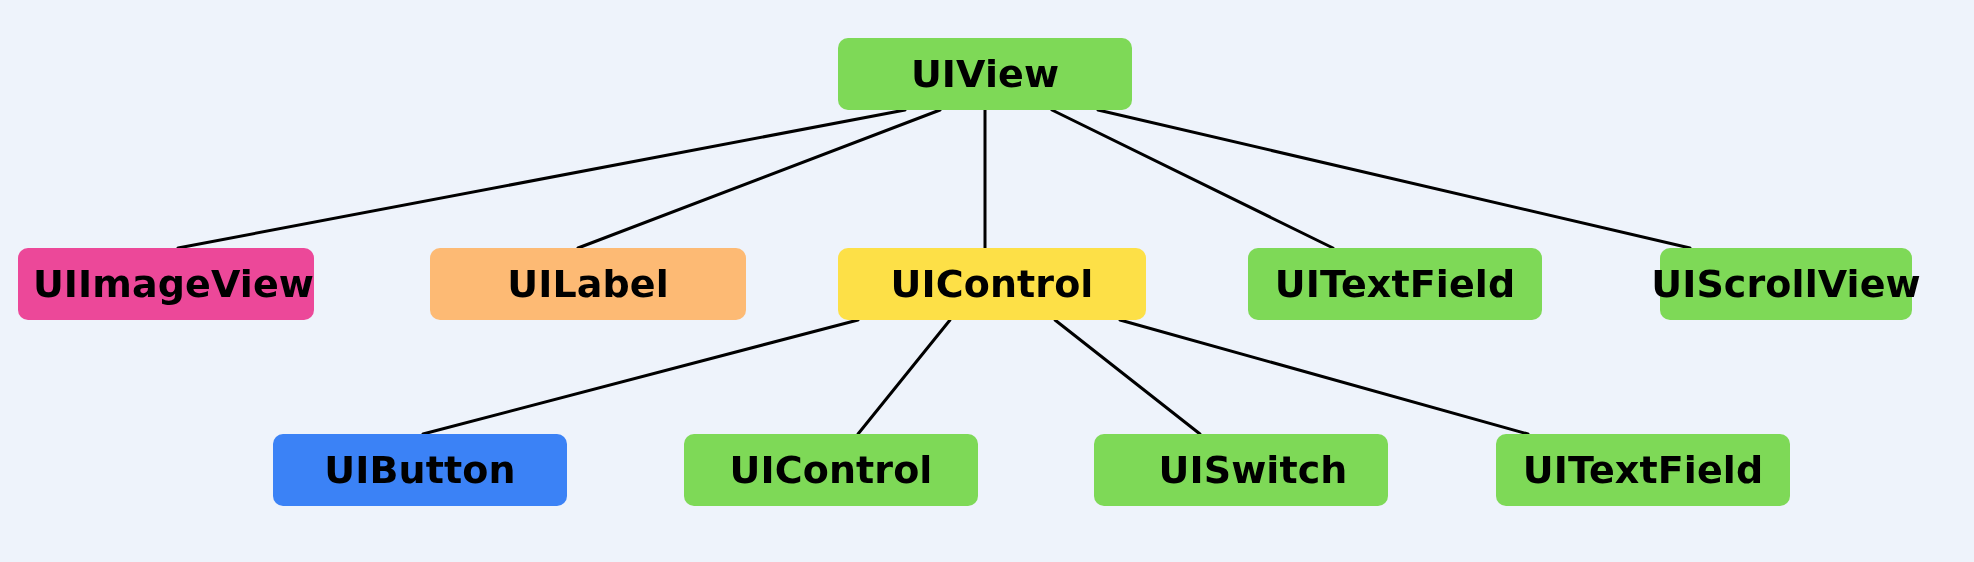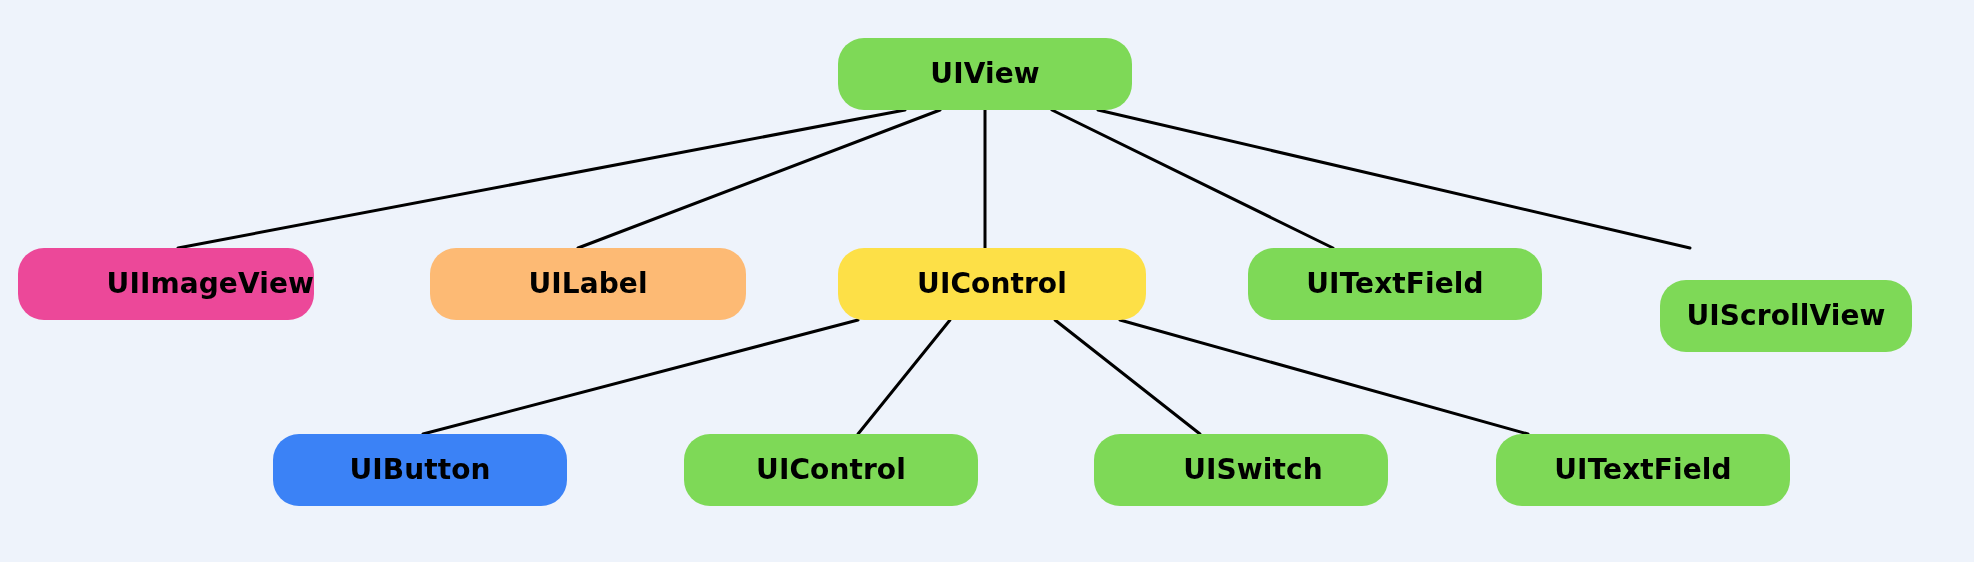--- a/index.html
+++ b/index.html
@@ -24,27 +24,27 @@
     left: 0;
     top: 0;
     width: 1974px;
     height: 562px;
     pointer-events: none;
   }
   .node {
     position: absolute;
     box-sizing: border-box;
     background: #7ed957;
-    border-radius: 26px;
+    border-radius: 10px;
     display: flex;
     align-items: center;
     justify-content: center;
     color: #000000;
     font-weight: bold;
-    font-size: 28px;
+    font-size: 38px;
     letter-spacing: 0.1px;
     line-height: 1;
     white-space: nowrap;
   }
   .node-label {
     display: block;
     text-align: center;
   }
 </style>
 </head>
@@ -71,21 +71,21 @@
       </div>
       <div class="node" style="left: 430px; top: 248px; width: 316px; height: 72px; background: #fdba74; color: rgb(0, 0, 0);">
         <span class="node-label">UILabel</span>
       </div>
       <div class="node" style="left: 838px; top: 248px; width: 308px; height: 72px; background: #fde047; color: rgb(0, 0, 0);">
         <span class="node-label">UIControl</span>
       </div>
       <div class="node" style="left: 1248px; top: 248px; width: 294px; height: 72px; background: rgb(126, 217, 87); color: rgb(0, 0, 0);">
         <span class="node-label">UITextField</span>
       </div>
-      <div class="node" style="left: 1660px; top: 248px; width: 252px; height: 72px; background: rgb(126, 217, 87); color: rgb(0, 0, 0); margin-top: 32px;">
+      <div class="node" style="left: 1660px; top: 248px; width: 252px; height: 72px; background: rgb(126, 217, 87); color: rgb(0, 0, 0);">
         <span class="node-label">UIScrollView</span>
       </div>
       <div class="node" style="left: 273px; top: 434px; width: 294px; height: 72px; background: #3b82f6; color: rgb(0, 0, 0);">
         <span class="node-label">UIButton</span>
       </div>
       <div class="node" style="left: 684px; top: 434px; width: 294px; height: 72px; background: rgb(126, 217, 87); color: rgb(0, 0, 0);">
         <span class="node-label">UIControl</span>
       </div>
       <div class="node" style="left: 1094px; top: 434px; width: 294px; height: 72px; background: rgb(126, 217, 87); color: rgb(0, 0, 0); padding-left: 24px;">
         <span class="node-label">UISwitch</span>

